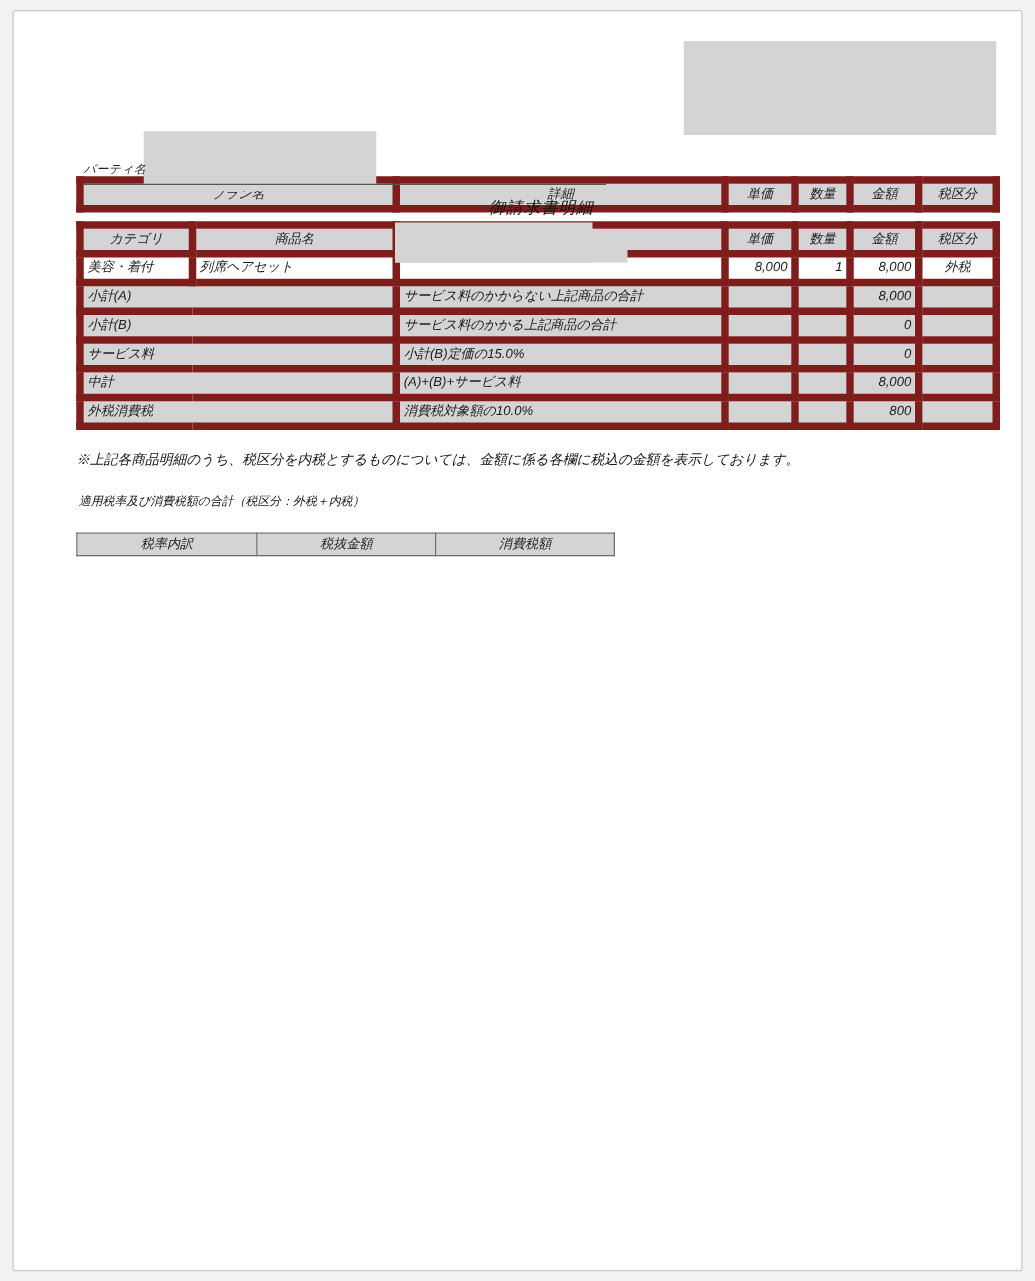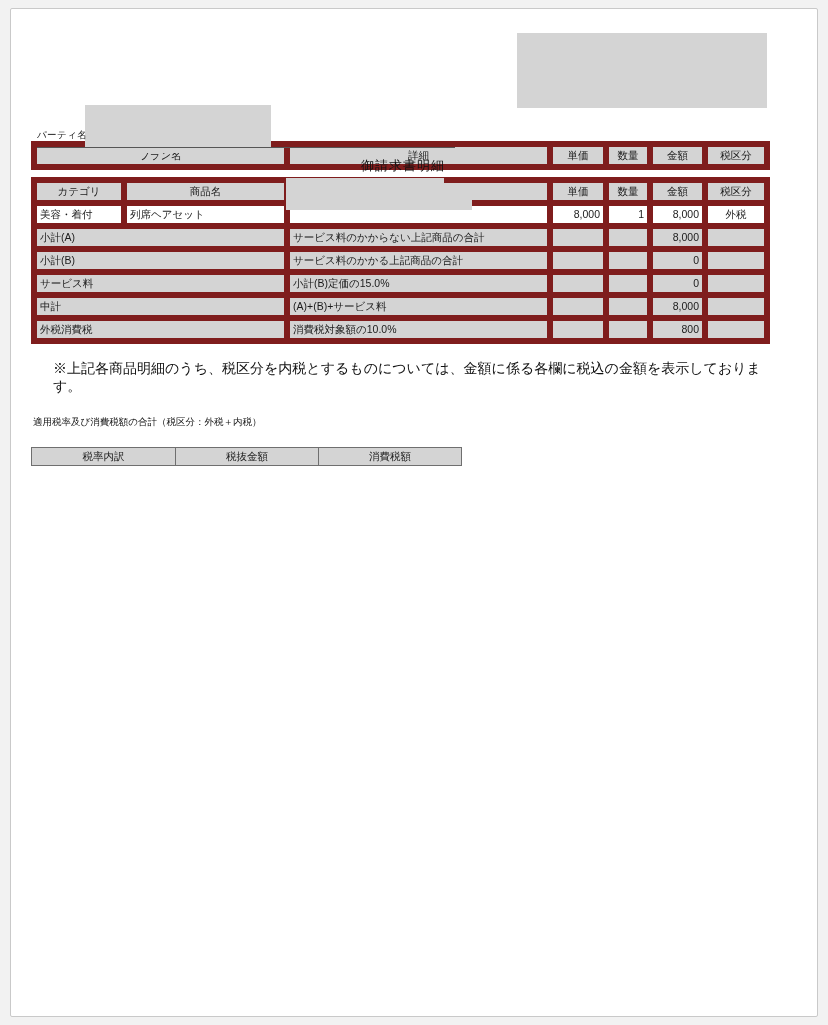--- a/index.html
+++ b/index.html
@@ -21,23 +21,24 @@
     top: 8px;
     width: 808px;
     height: 1009px;
     background: #ffffff;
     border: 1px solid #c9c9c9;
     border-radius: 2px;
     box-sizing: border-box;
   }
   .doc {
     position: absolute;
-    left: 20px;
+    left: 50px;
     top: 14px;
     width: 744px;
+    font-style: italic;
   }
 
   
   .header-row {
     position: relative;
     height: 118px;
   }
   .logo-box {
     position: absolute;
     right: 8px;
@@ -106,22 +107,21 @@
   .gap { height: 7px; }
 
   .redact-inline {
     position: absolute;
     background: #d4d4d4;
   }
 
   
   .note {
     margin-top: 16px;
-    margin-left: 22px;
-    font-size: 14px;
+    font-size: 11px;
     color: #111;
   }
   .tax-caption {
     margin-top: 20px;
     margin-left: 2px;
     font-size: 9.5px;
     color: #111;
   }
   table.taxgrid {
     border-collapse: collapse;

